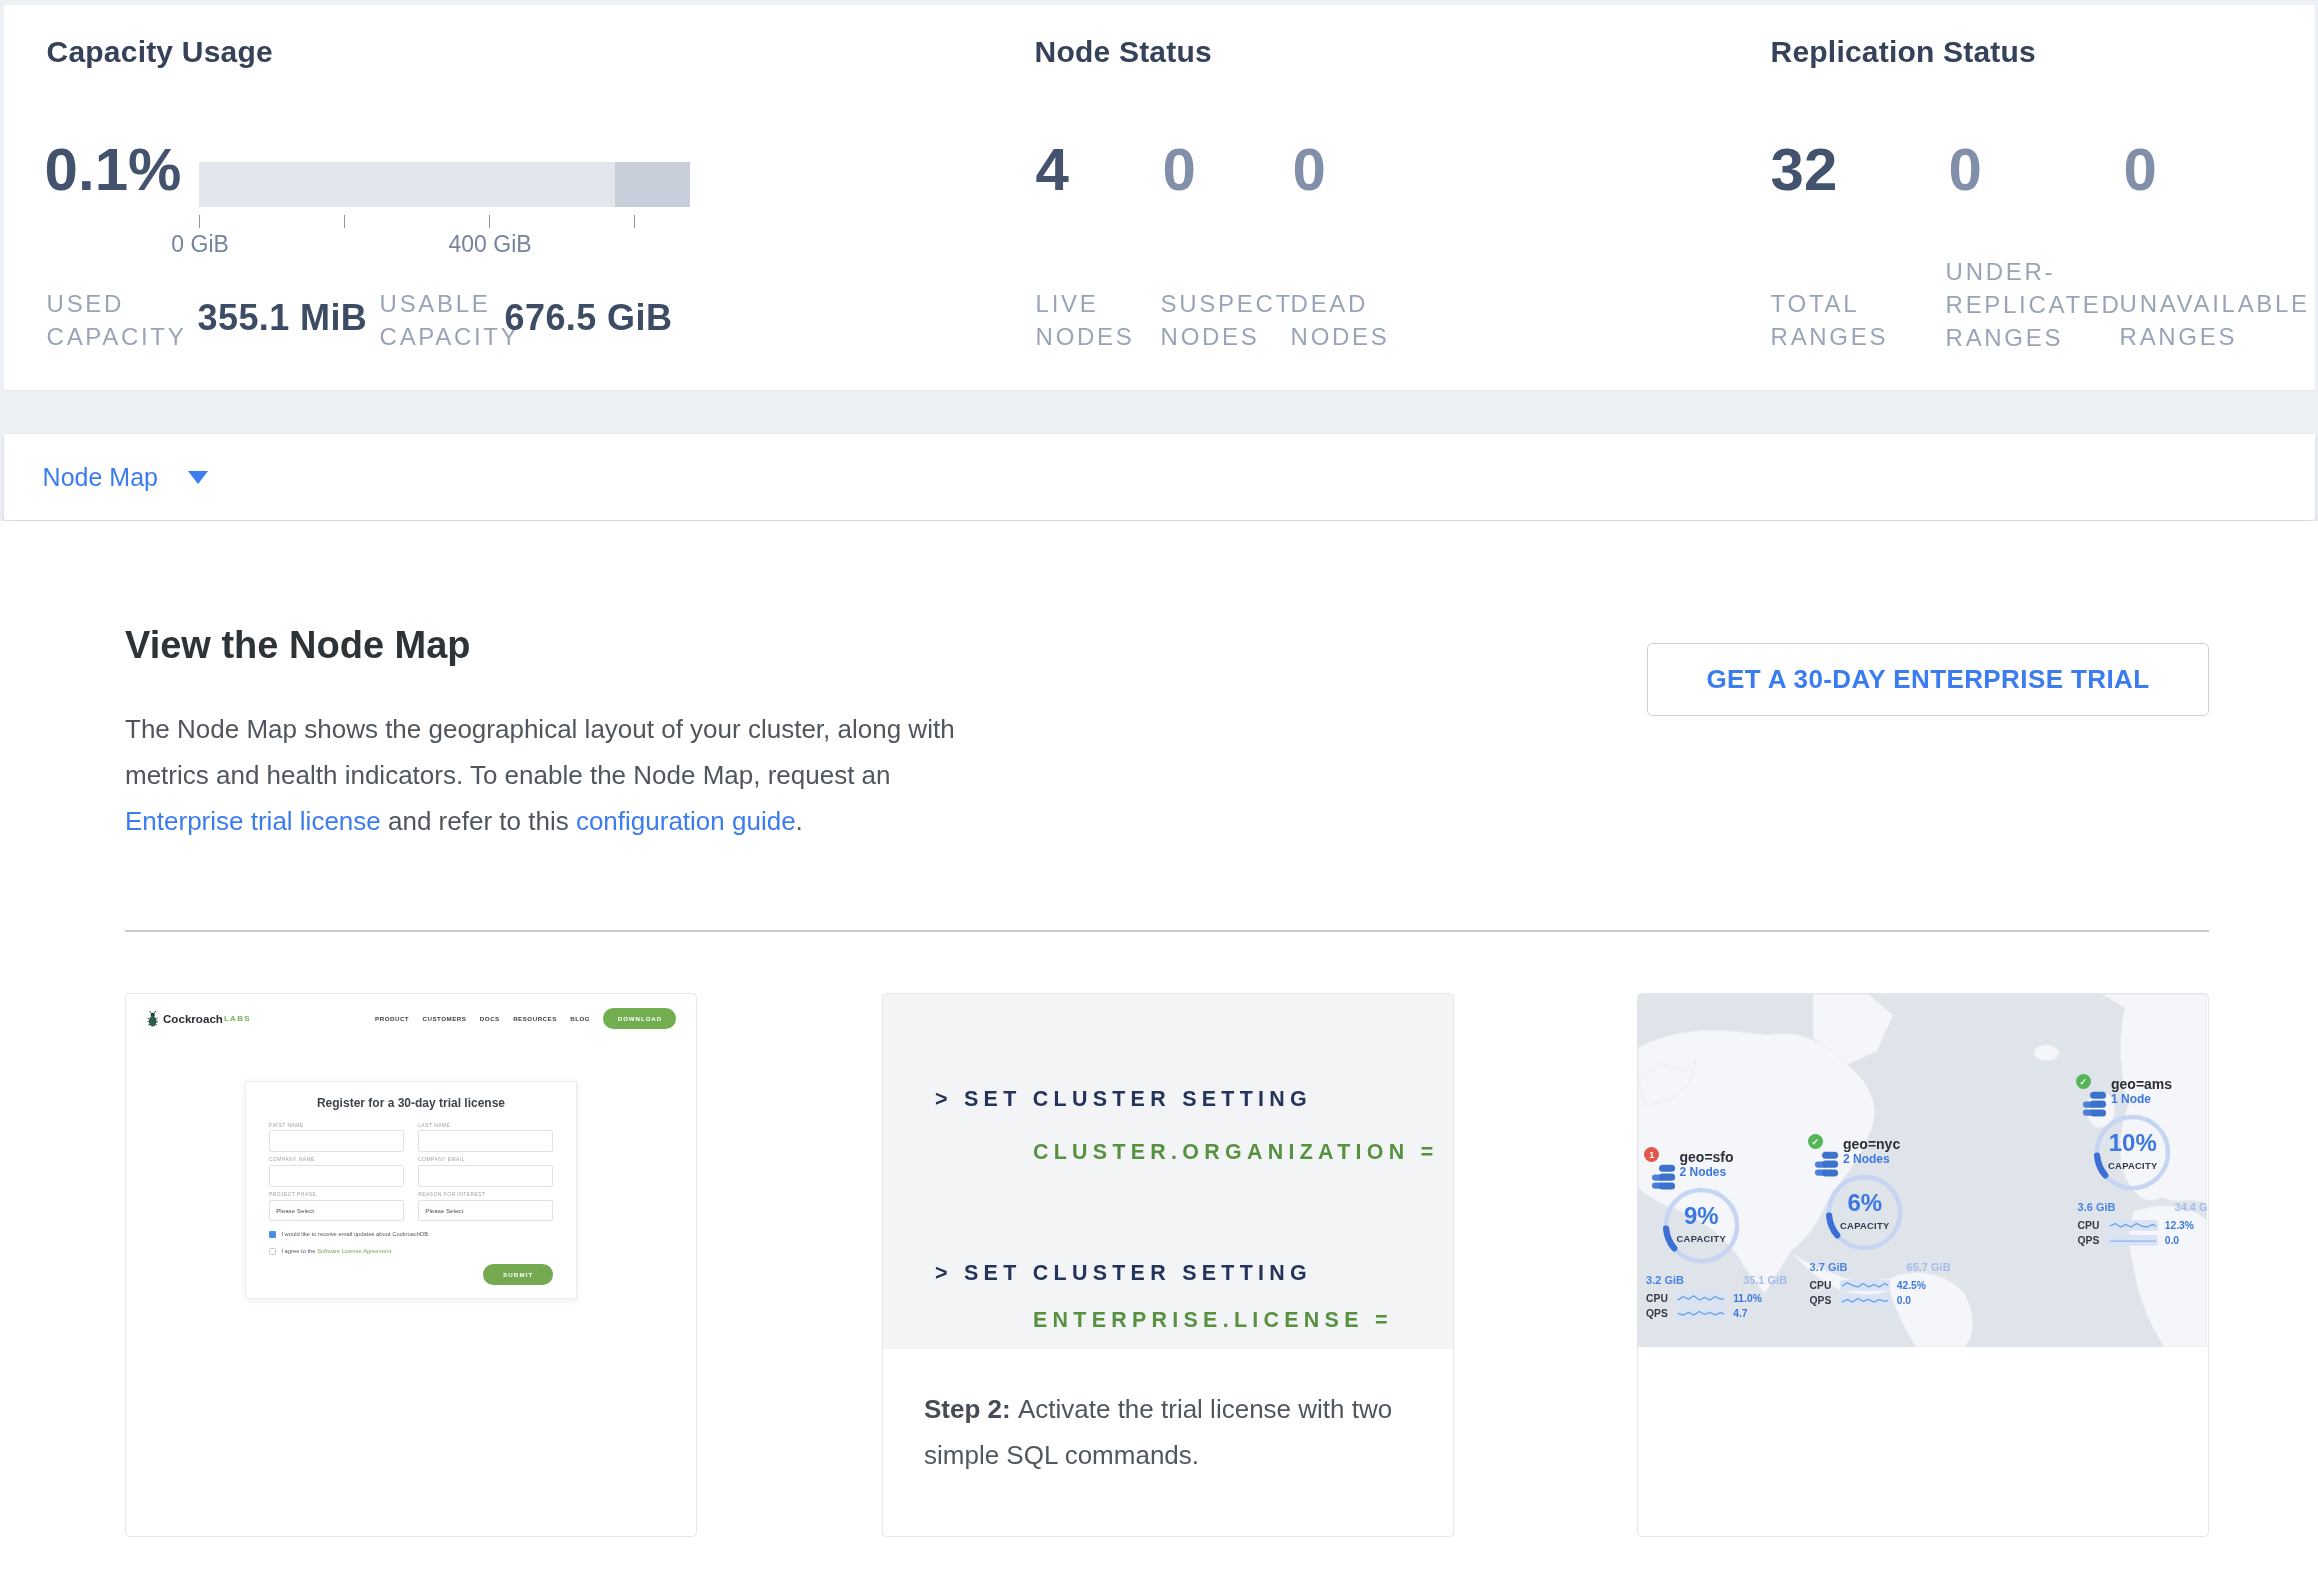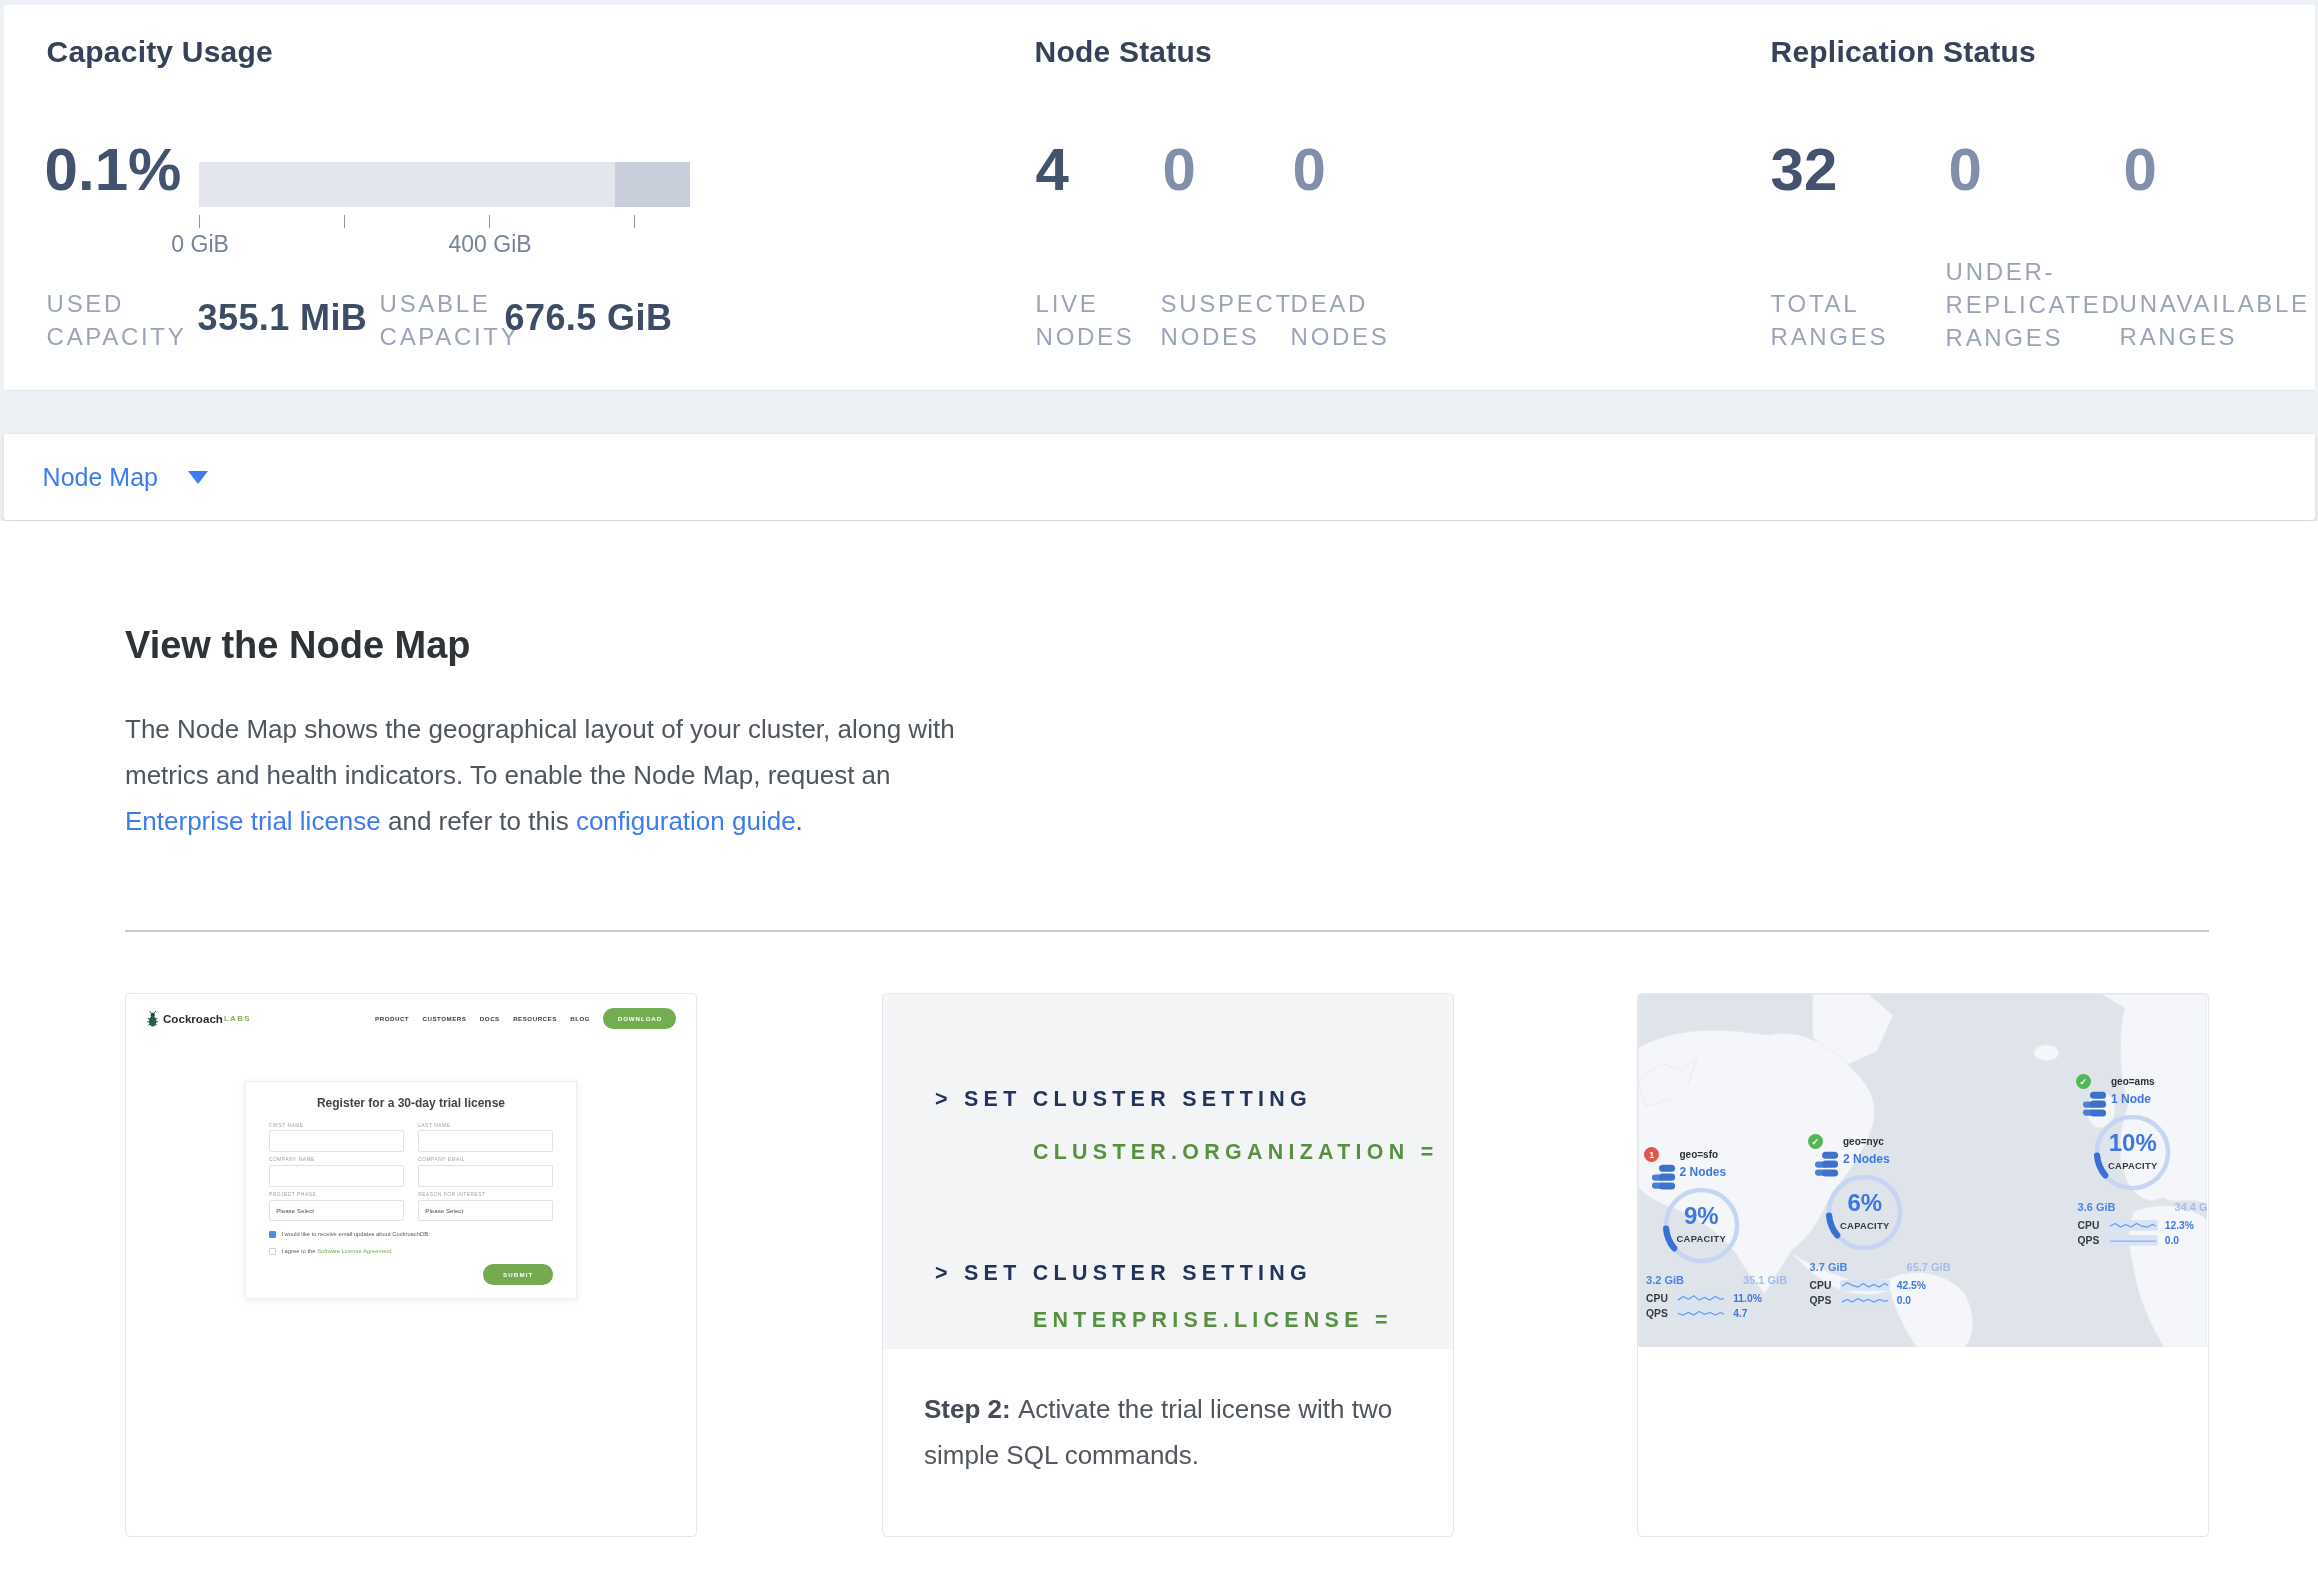--- a/index.html
+++ b/index.html
@@ -83,21 +83,21 @@
   .sql-arg{color:#579140}
 
   
   .map-bg{position:absolute;left:0;top:0}
   .nm-widget{position:absolute;width:152px;height:178px}
   .nm-badge{position:absolute;left:1.8px;top:0;width:15px;height:15px;border-radius:50%;
             color:#fff;font-size:9px;font-weight:700;display:flex;align-items:center;justify-content:center}
   .nm-badge.error{background:#e2574c}
   .nm-badge.ok{background:#55b559}
   .nm-db{position:absolute;left:8px;top:15px}
-  .nm-name{position:absolute;left:37px;top:1.8px;font-size:10px;font-weight:700;color:#2b3037}
+  .nm-name{position:absolute;left:37px;top:1.8px;font-size:14px;font-weight:700;color:#2b3037}
   .nm-nodes{position:absolute;left:37px;top:18px;font-size:12px;font-weight:700;color:#3d79dd}
   .nm-ringbox{position:absolute;left:14.3px;top:34px;width:89px;height:89px}
   .nm-pct{position:absolute;left:0;top:21.4px;width:89px;text-align:center;
           font-size:24px;font-weight:800;color:#3c78e0}
   .nm-caplabel{position:absolute;left:0;top:52px;width:89px;text-align:center;
                font-size:9.4px;font-weight:700;letter-spacing:0.3px;color:#2f3b4a}
   .nm-range{position:absolute;left:3.6px;top:127px;width:141px;display:flex;justify-content:space-between;
             font-size:11px;font-weight:700}
   .nm-used{color:#4a83e2}
   .nm-total{color:#a4bce9}
@@ -159,20 +159,21 @@
     <span class="caret-down"></span>
   </div>
 </div>
 
 <div class="panel" id="main-panel">
 
   <div class="main-heading">View the Node Map</div>
 
   <div class="intro-text"><span>The Node Map shows the geographical layout of your cluster, along with metrics and health indicators. To enable the Node Map, request an </span><a class="link">Enterprise trial license</a><span> and refer to this </span><a class="link">configuration guide</a><span>.</span></div>
 
+  <button class="trial-btn">GET A 30-DAY ENTERPRISE TRIAL</button>
 
   <div class="divider"></div>
 
   <div class="card" style="left:125px">
     <div class="card-img">
       <div class="mini-header">
         <div class="mini-brand">
           <svg width="13.4" height="18" viewBox="0 0 15 20">
             <line x1="4" y1="1" x2="7" y2="5" stroke="#23443c" stroke-width="1"></line>
             <line x1="11" y1="1" x2="8" y2="5" stroke="#23443c" stroke-width="1"></line>

